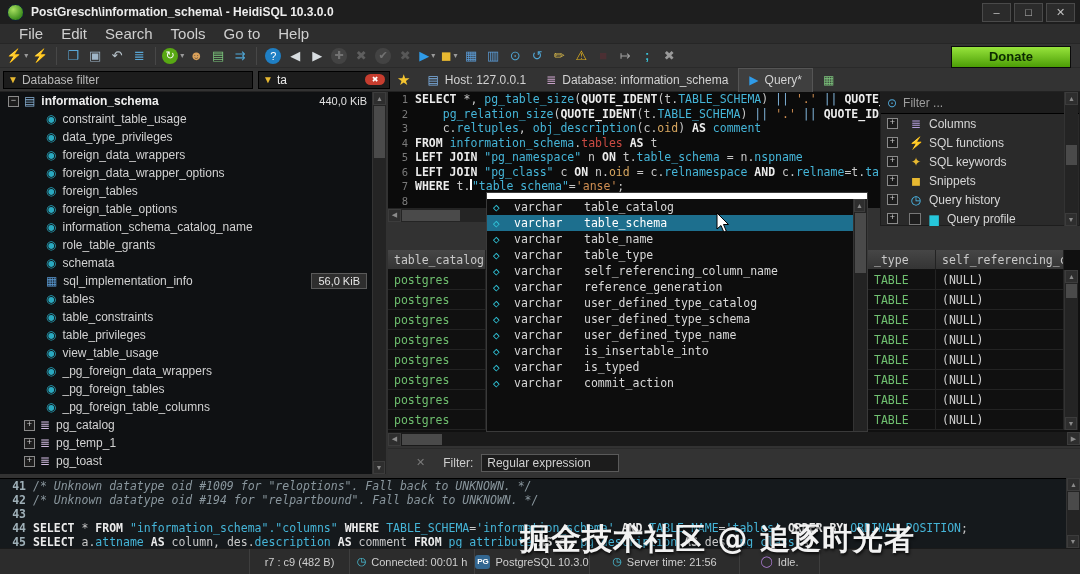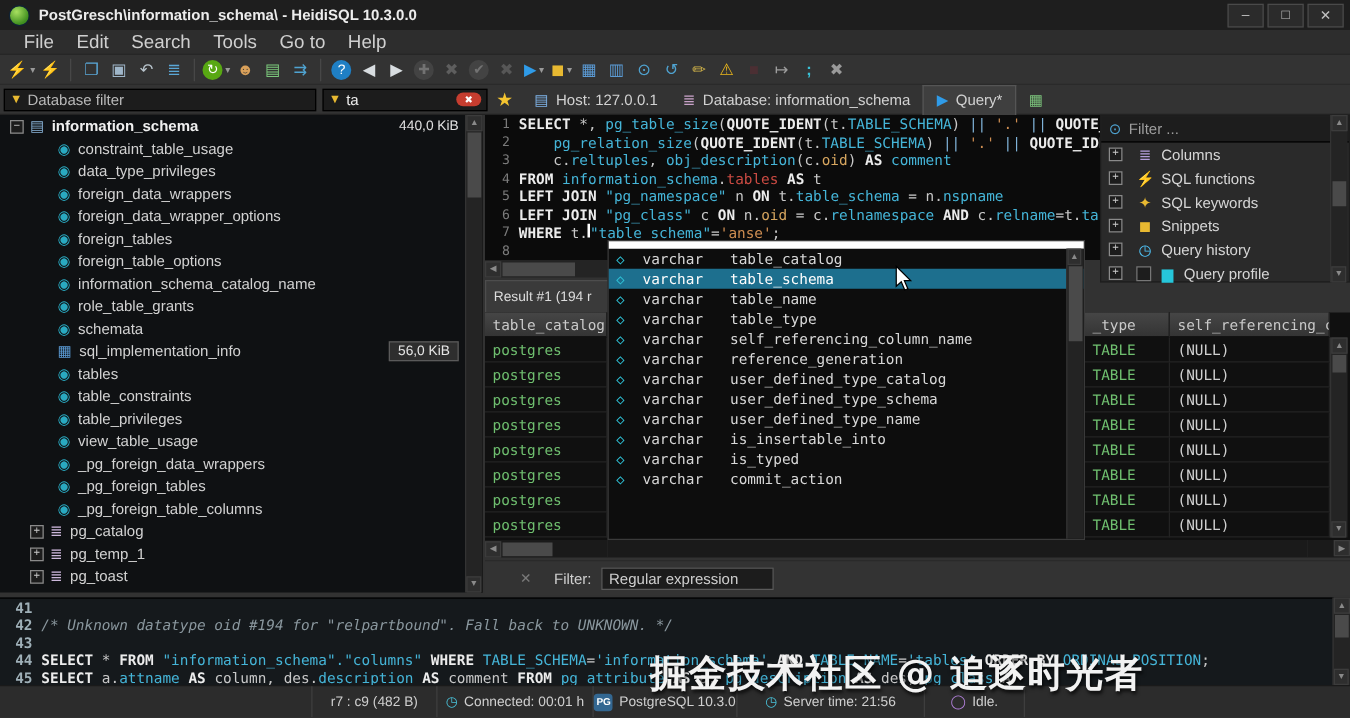--- a/index.html
+++ b/index.html
@@ -250,20 +250,21 @@
       <span class="tb-icon">
         <span class="tb-glyph" style="color: rgb(158, 158, 158);">↦</span>
       </span>
       <span class="tb-icon">
         <span class="tb-glyph" style="color: rgb(57, 193, 214); font-weight: bold;">;</span>
       </span>
       <span class="tb-icon">
         <span class="tb-glyph" style="color: rgb(154, 154, 154);">✖</span>
       </span>
     </div>
+  <div class="donate-btn">Donate</div>
 
   <div class="filterrow">
     <div class="flt-box" id="db-filter">
       <span class="funnel">▼</span>
       <span>Database filter</span>
     </div>
     <div class="flt-box" id="tbl-filter">
       <span class="funnel">▼</span>
       <span>ta</span>
       <span class="clear-pill">✖</span>
@@ -392,21 +393,20 @@
       <div class="ed-line"><span class="ed-num">5</span><span class="kw">LEFT JOIN</span><span class="pl"> </span><span class="id">"pg_namespace"</span><span class="pl"> n </span><span class="kw">ON</span><span class="pl"> t.</span><span class="id">table_schema</span><span class="pl"> = n.</span><span class="id">nspname</span></div>
       <div class="ed-line"><span class="ed-num">6</span><span class="kw">LEFT JOIN</span><span class="pl"> </span><span class="id">"pg_class"</span><span class="pl"> c </span><span class="kw">ON</span><span class="pl"> n.</span><span class="ora">oid</span><span class="pl"> = c.</span><span class="id">relnamespace</span><span class="pl"> </span><span class="kw">AND</span><span class="pl"> c.</span><span class="id">relname</span><span class="pl">=t.</span><span class="id">table_</span></div>
       <div class="ed-line"><span class="ed-num">7</span><span class="kw">WHERE</span><span class="pl"> t.</span><span class="caret"></span><span class="id">"table_schema"</span><span class="pl">=</span><span class="str">'anse'</span><span class="pl">;</span></div>
       <div class="ed-line"><span class="ed-num">8</span></div>
     </div>
   <div class="ed-hscroll">
     <div class="hsc-btn">◀</div>
     <div class="hsc-thumb" style="width:58px;"></div>
   </div>
 
-  <div class="result-tab">Result #1 (194 r</div>
 
   <div class="grid" style="left:388px;width:98px;height:182px;" id="grid-left">
       <div class="g-hrow">
         <div class="g-hcell" style="width: 98px;">table_catalog</div>
       </div>
       <div class="g-row">
         <div class="g-cell green" style="width: 98px;">postgres</div>
       </div>
       <div class="g-row">
         <div class="g-cell green" style="width: 98px;">postgres</div>
@@ -599,21 +599,21 @@
     </div>
   </div>
 
   <div class="filter2">
     <span class="f2-x">✕</span>
     <span class="f2-label">Filter:</span>
     <div class="f2-input">Regular expression</div>
   </div>
 
   <div class="log" id="log">
-      <div class="log-line"><span class="log-num">41</span></div>
+      <div class="log-line"><span class="log-num">41</span><span class="cmt">/* Unknown datatype oid #1009 for "reloptions". Fall back to UNKNOWN. */</span></div>
       <div class="log-line"><span class="log-num">42</span><span class="cmt">/* Unknown datatype oid #194 for "relpartbound". Fall back to UNKNOWN. */</span></div>
       <div class="log-line"><span class="log-num">43</span></div>
       <div class="log-line"><span class="log-num">44</span><span class="kw">SELECT</span><span class="pl"> * </span><span class="kw">FROM</span><span class="pl"> </span><span class="id">"information_schema"."columns"</span><span class="pl"> </span><span class="kw">WHERE</span><span class="pl"> </span><span class="id">TABLE_SCHEMA</span><span class="pl">=</span><span class="str2">'information_schema'</span><span class="pl"> </span><span class="kw">AND</span><span class="pl"> </span><span class="id">TABLE_NAME</span><span class="pl">=</span><span class="str2">'tables'</span><span class="pl"> </span><span class="kw">ORDER BY</span><span class="pl"> </span><span class="id">ORDINAL_POSITION</span><span class="pl">;</span></div>
       <div class="log-line"><span class="log-num">45</span><span class="kw">SELECT</span><span class="pl"> a.</span><span class="id">attname</span><span class="pl"> </span><span class="kw">AS</span><span class="pl"> column, des.</span><span class="id">description</span><span class="pl"> </span><span class="kw">AS</span><span class="pl"> comment </span><span class="kw">FROM</span><span class="pl"> </span><span class="id">pg_attribute</span><span class="pl"> </span><span class="kw">AS</span><span class="pl"> a, </span><span class="id">pg_description</span><span class="pl"> </span><span class="kw">AS</span><span class="pl"> des, </span><span class="id">pg_class</span><span class="pl"> A</span></div>
     </div>
   <div class="vscroll" style="left:1066px;top:478px;height:70px;">
     <div class="sc-btn">▲</div>
     <div class="sc-thumb" style="height:18px;"></div>
     <div class="sc-btn" style="position:absolute;bottom:0;width:12px;">▼</div>
   </div>

